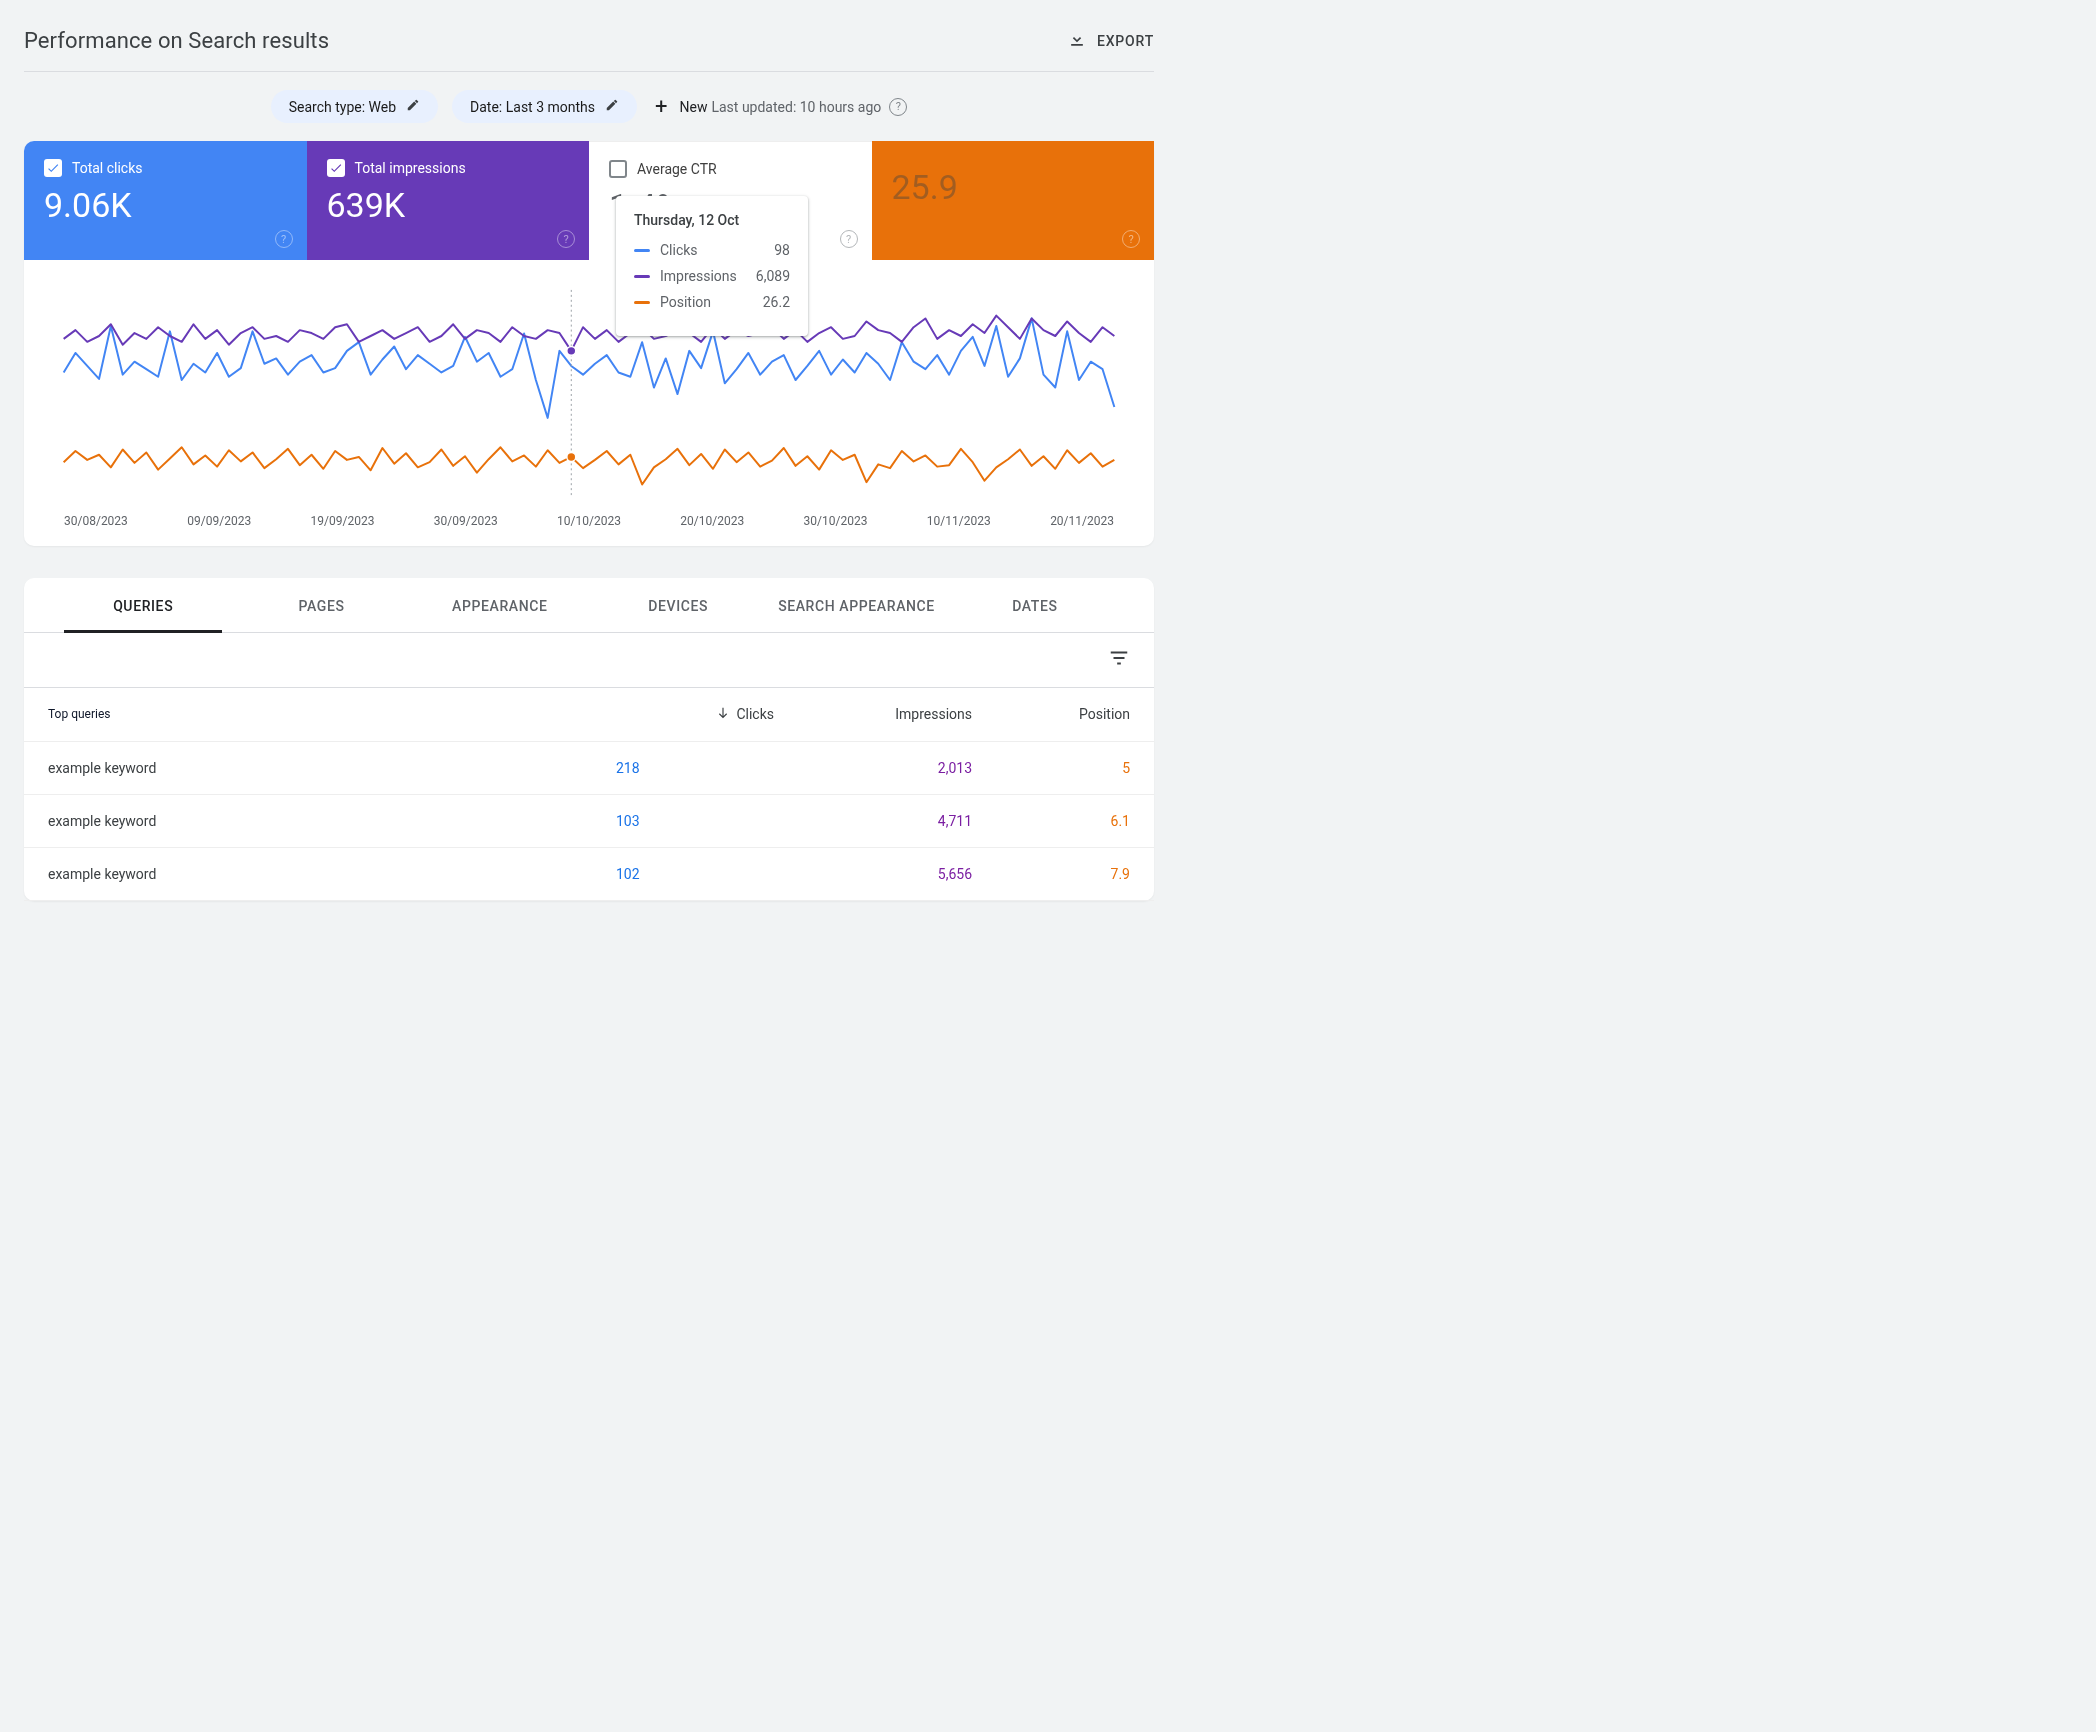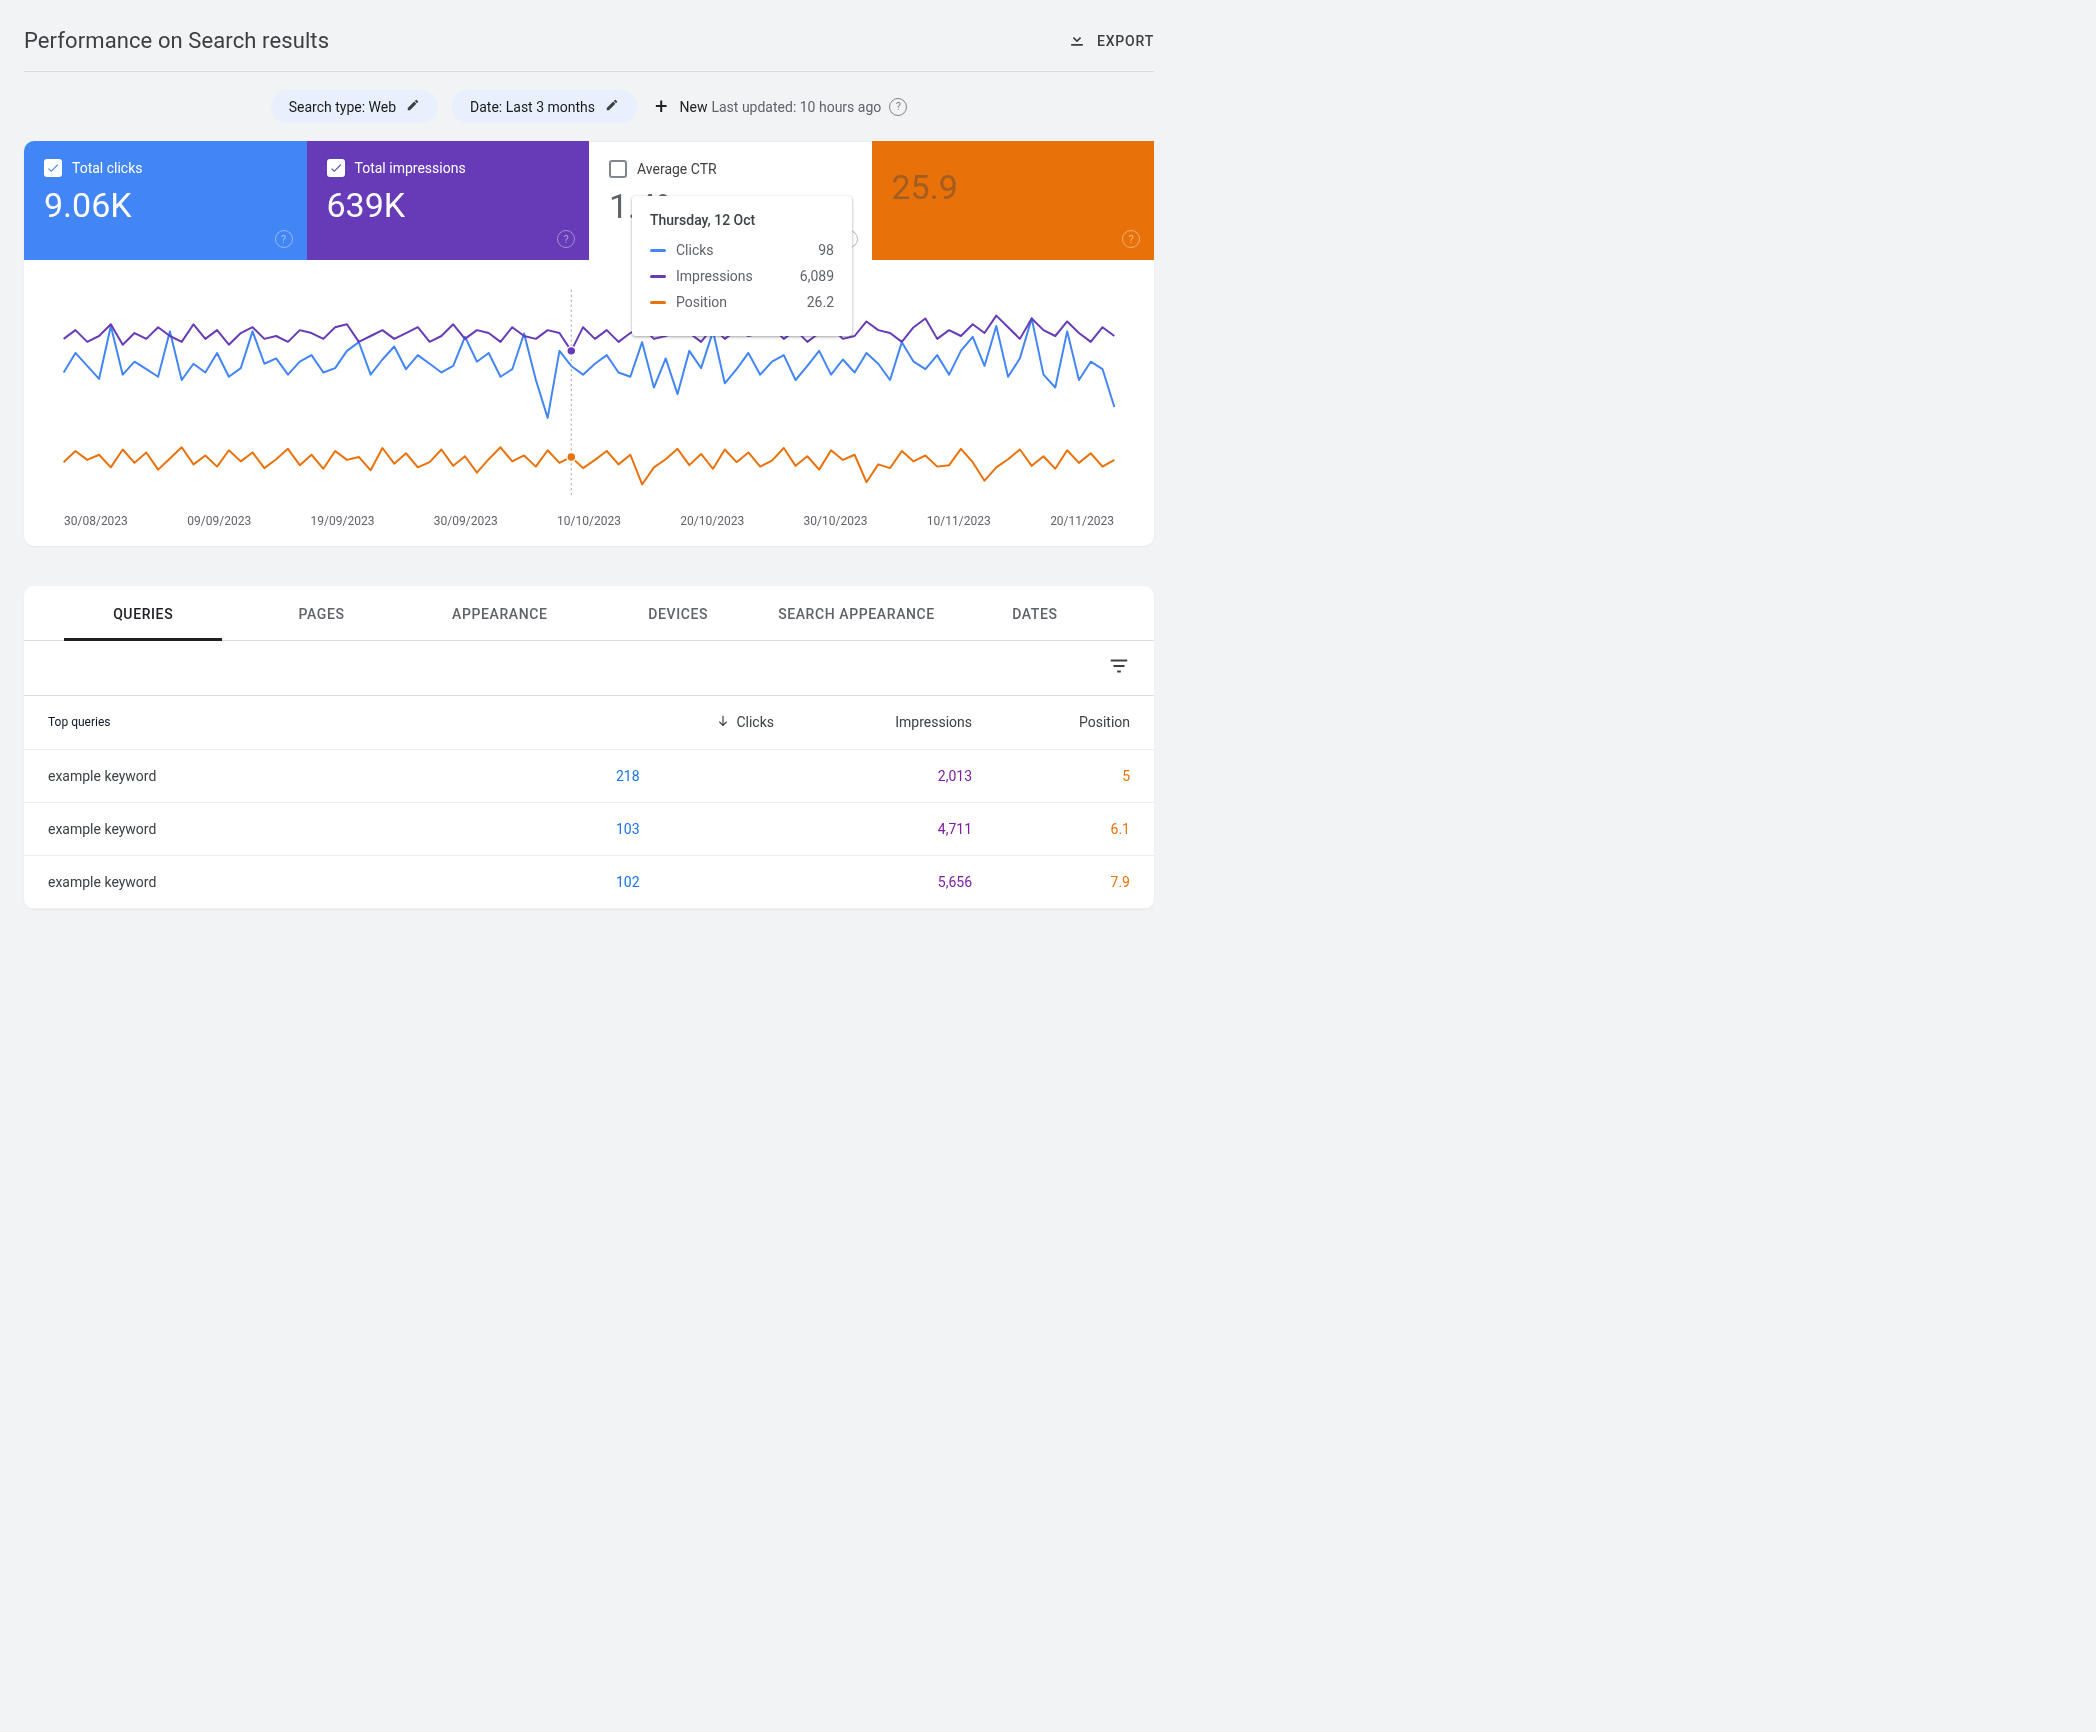--- a/index.html
+++ b/index.html
@@ -101,32 +101,32 @@
   .chart-area { padding: 20px 0 18px; position:relative; }
   #chart-svg { display:block; width:100%; }
   .x-tick-labels {
     display:flex; justify-content:space-between;
     padding: 0 40px; margin-top: 6px;
     font-size:12px; color: var(--text-gray);
   }
 
   
   .tooltip {
-    position:absolute; top: 55px; left:592px; width:220px;
+    position:absolute; top: 55px; left:592px; width:192px;
     background:#fff; border-radius:4px; box-shadow: var(--shadow);
-    padding: 16px 18px; z-index:5;margin-left:16px;
+    padding: 16px 18px; z-index:5;
   }
   .tooltip-title { font-size:14px; font-weight:500; color:#3c4043; margin-bottom:14px; }
   .tooltip-row { display:flex; align-items:center; justify-content:space-between; font-size:14px; color:#5f6368; margin: 10px 0; }
   .tooltip-row .lead { display:flex; align-items:center; gap:10px; }
   .legend-dash { width:16px; height:3px; border-radius:2px; }
 
   
   .table-card {
-    margin-top: 40px;
+    margin-top: 32px;
     background: var(--card);
     border-radius: 10px;
     box-shadow: 0 1px 2px rgba(0,0,0,.05);
   }
   .tabs {
     display:flex; border-bottom: 1px solid var(--border);
     padding: 0 30px;
   }
   .tab {
     flex:1; text-align:center; padding: 20px 0 18px;

